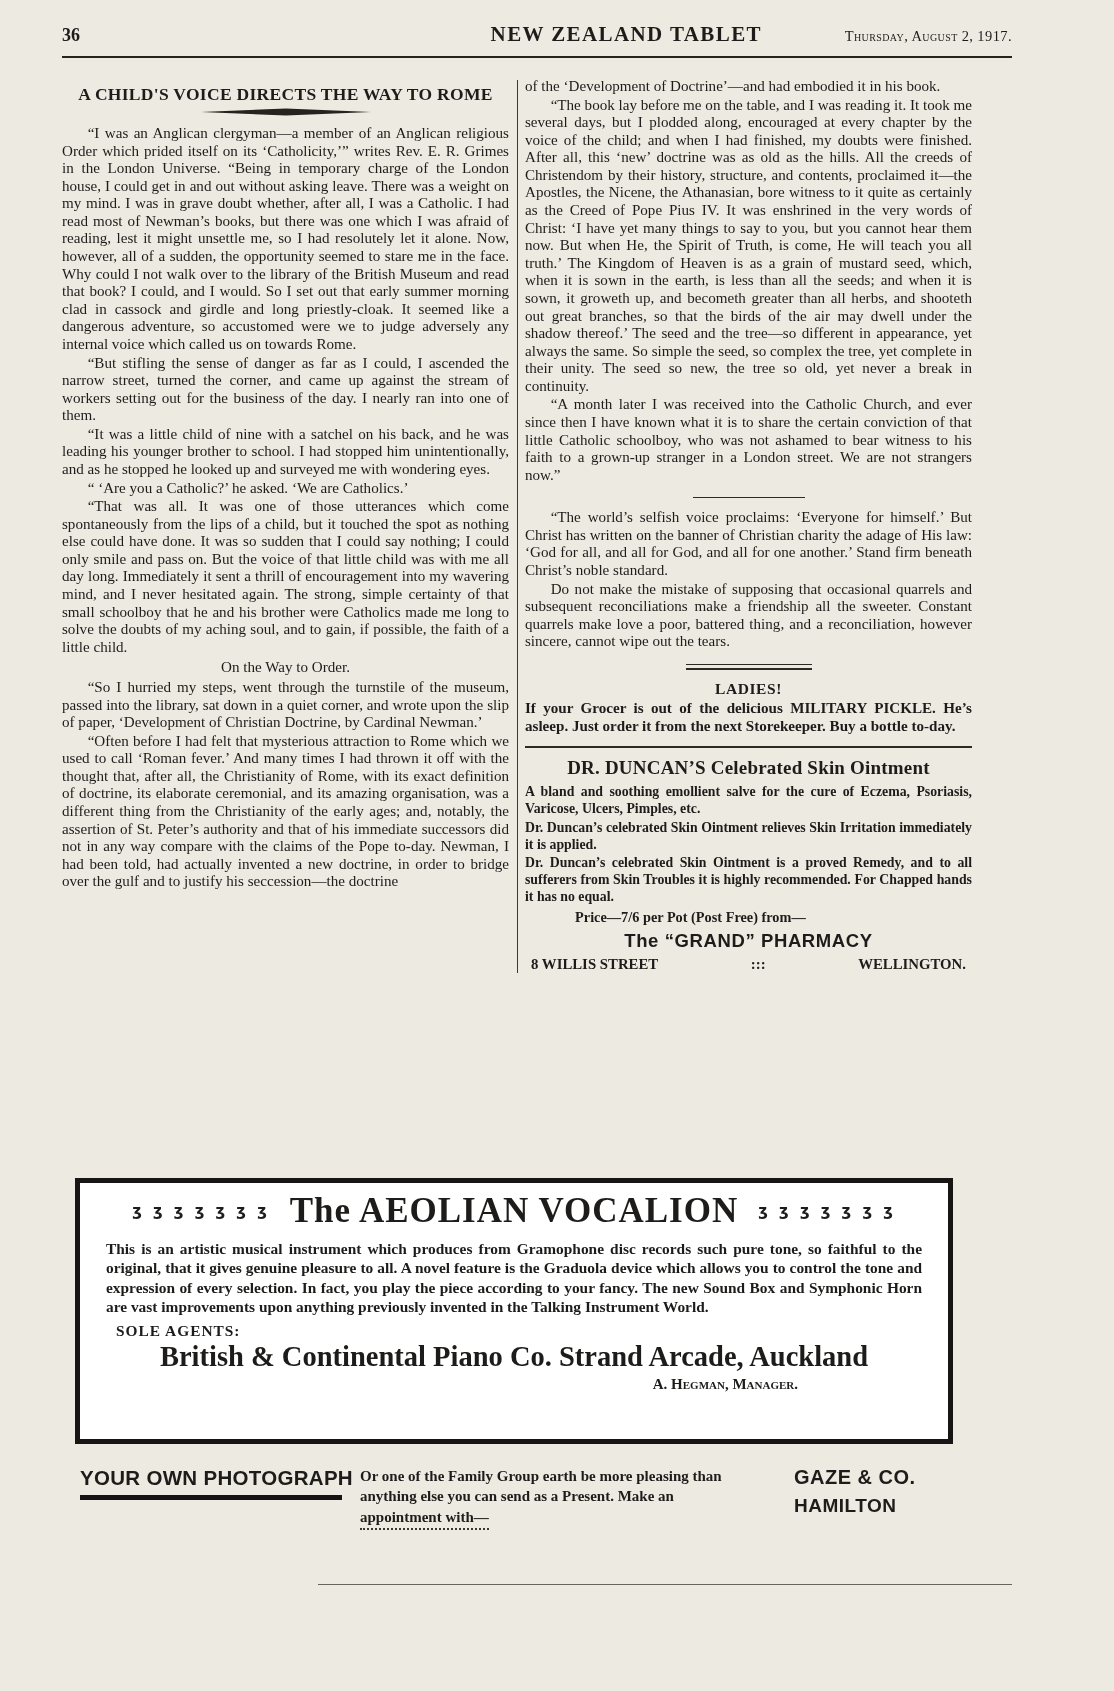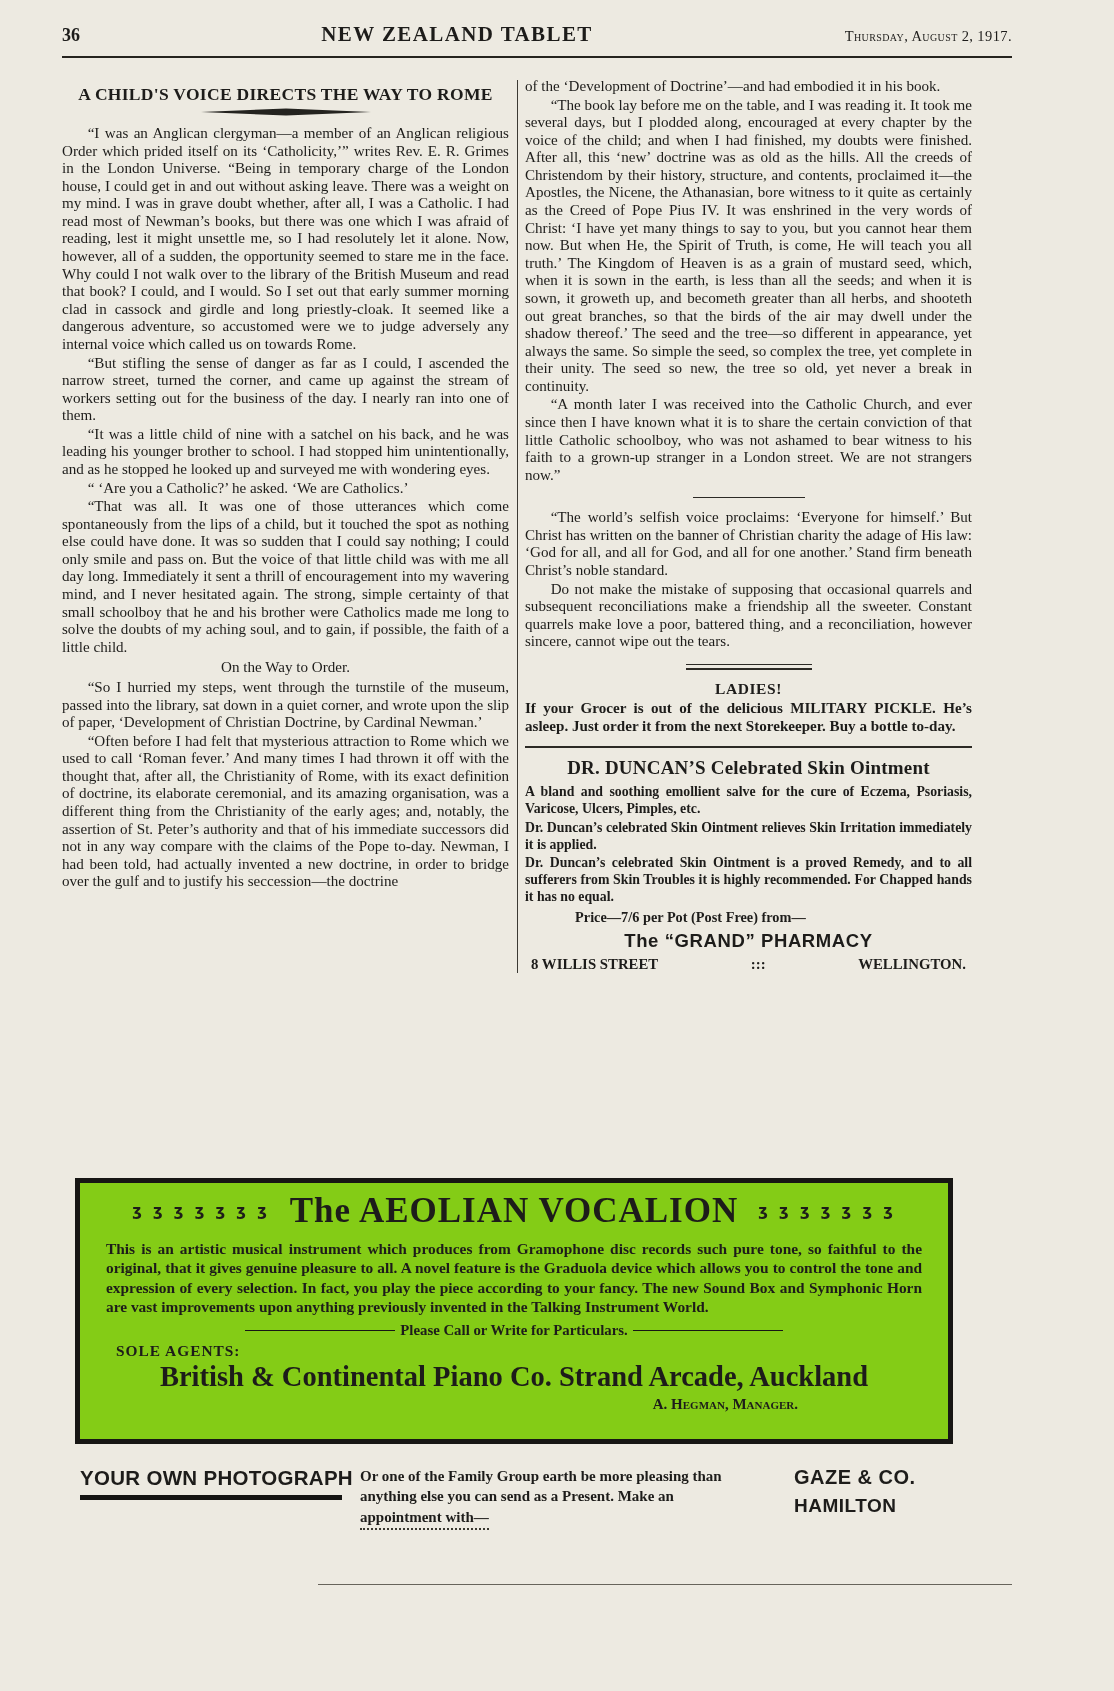--- a/index.html
+++ b/index.html
@@ -8,21 +8,21 @@
     background:#edeae1; color:#1d1c1a; overflow:hidden;
     font-family:"Liberation Serif", serif;
   }
   
   .hdr {
     position:absolute; top:22px; left:62px; width:950px;
     display:flex; align-items:baseline;
     border-bottom:2px solid #26241f; padding-bottom:9px;
   }
   .hdr .pageno { width:90px; font-size:18px; font-weight:bold; }
-  .hdr .masthead { flex:1; text-align:center; font-size:21px; font-weight:bold; letter-spacing:1.4px; margin:0; }
+  .hdr .masthead { flex:1; text-align:right; font-size:21px; font-weight:bold; letter-spacing:1.4px; margin:0; }
   .hdr .date { width:250px; text-align:right; font-size:14.5px; font-variant:small-caps; letter-spacing:.4px; }
   
   .cols { position:absolute; top:78px; left:62px; width:910px; display:flex; }
   .col { width:447px; max-height:1092px; overflow:hidden; }
   .col-divider { width:1px; background:#3c3a34; margin:2px 7px 0 8px; }
   p { margin:0 0 1px 0; font-size:15.1px; line-height:1.165; text-align:justify; text-indent:1.7em; hyphens:auto; }
   .noindent { text-indent:0; }
   .headline { text-align:center; font-size:17.5px; font-weight:bold; letter-spacing:.3px; margin:6px 0 3px; }
   .headline-orn { display:block; margin:1px auto 9px; }
   .subhead { text-align:center; text-indent:0; margin:3px 0 2px; }
@@ -35,21 +35,21 @@
   .ladies-body { font-weight:bold; text-indent:0; font-size:15.1px; }
   
   .duncan-head { text-align:center; font-size:19px; font-weight:bold; margin:8px 0 5px; letter-spacing:.2px; }
   .duncan-line { font-size:13.8px; font-weight:bold; line-height:1.22; text-indent:0; margin:0 0 2px; }
   .duncan-price { font-size:14.3px; text-indent:3.5em; margin:3px 0 3px; font-weight:bold; }
   .duncan-pharmacy { text-align:center; font-size:18.5px; font-weight:bold; letter-spacing:.6px; margin:4px 0 4px; font-family:"Liberation Sans", sans-serif; }
   .duncan-address { display:flex; justify-content:space-between; font-weight:bold; font-size:14.8px; padding:0 6px; }
   
   .aeolian {
     position:absolute; left:75px; top:1178px; width:878px; height:266px;
-    border:5px solid #171614; box-sizing:border-box; background:#84cc16;
+    border:5px solid #171614; box-sizing:border-box; background:#ffffff;
     padding:6px 22px 8px;
   }
   .ae-titlerow { display:flex; align-items:center; justify-content:center; gap:20px; margin-top:2px; }
   .ae-orn { font-family:"DejaVu Sans", sans-serif; font-size:15px; font-weight:bold; letter-spacing:3px; white-space:nowrap; }
   .ae-title { font-size:35px; font-weight:bold; letter-spacing:1px; white-space:nowrap; }
   .ae-body { font-size:15.4px; font-weight:bold; line-height:1.26; text-indent:0; margin:8px 4px 5px; }
   .ae-callrow { display:flex; align-items:center; justify-content:center; font-weight:bold; font-size:14.8px; margin:1px 0 3px; }
   .ae-dash { width:150px; border-top:1.6px solid #171614; margin:0 5px; }
   .ae-sole { font-weight:bold; font-size:15.4px; letter-spacing:1px; text-indent:0; margin:1px 0 0 14px; }
   .ae-company { text-align:center; font-size:28.5px; font-weight:bold; margin:1px 0 0; white-space:nowrap; }
@@ -132,25 +132,20 @@
     </div>
   </div>
 
   <div class="aeolian">
     <div class="ae-titlerow">
       <span class="ae-orn">ʒ ʒ ʒ ʒ ʒ ʒ ʒ</span>
       <span class="ae-title">The AEOLIAN VOCALION</span>
       <span class="ae-orn">ʒ ʒ ʒ ʒ ʒ ʒ ʒ</span>
     </div>
     <p class="ae-body">This is an artistic musical instrument which produces from Gramophone disc records such pure tone, so faithful to the original, that it gives genuine pleasure to all. A novel feature is the Graduola device which allows you to control the tone and expression of every selection. In fact, you play the piece according to your fancy. The new Sound Box and Symphonic Horn are vast improvements upon anything previously invented in the Talking Instrument World.</p>
-    <div class="ae-callrow">
-      <span class="ae-dash"></span>
-      <span>Please Call or Write for Particulars.</span>
-      <span class="ae-dash"></span>
-    </div>
     <p class="ae-sole">SOLE AGENTS:</p>
     <h2 class="ae-company">British &amp; Continental Piano Co. Strand Arcade, Auckland</h2>
     <p class="ae-manager">A. Hegman, Manager.</p>
   </div>
 
   <div class="photostrip">
     <div class="ph-left">
       <div class="ph-title">YOUR OWN PHOTOGRAPH</div>
       <div class="ph-bar"></div>
     </div>

